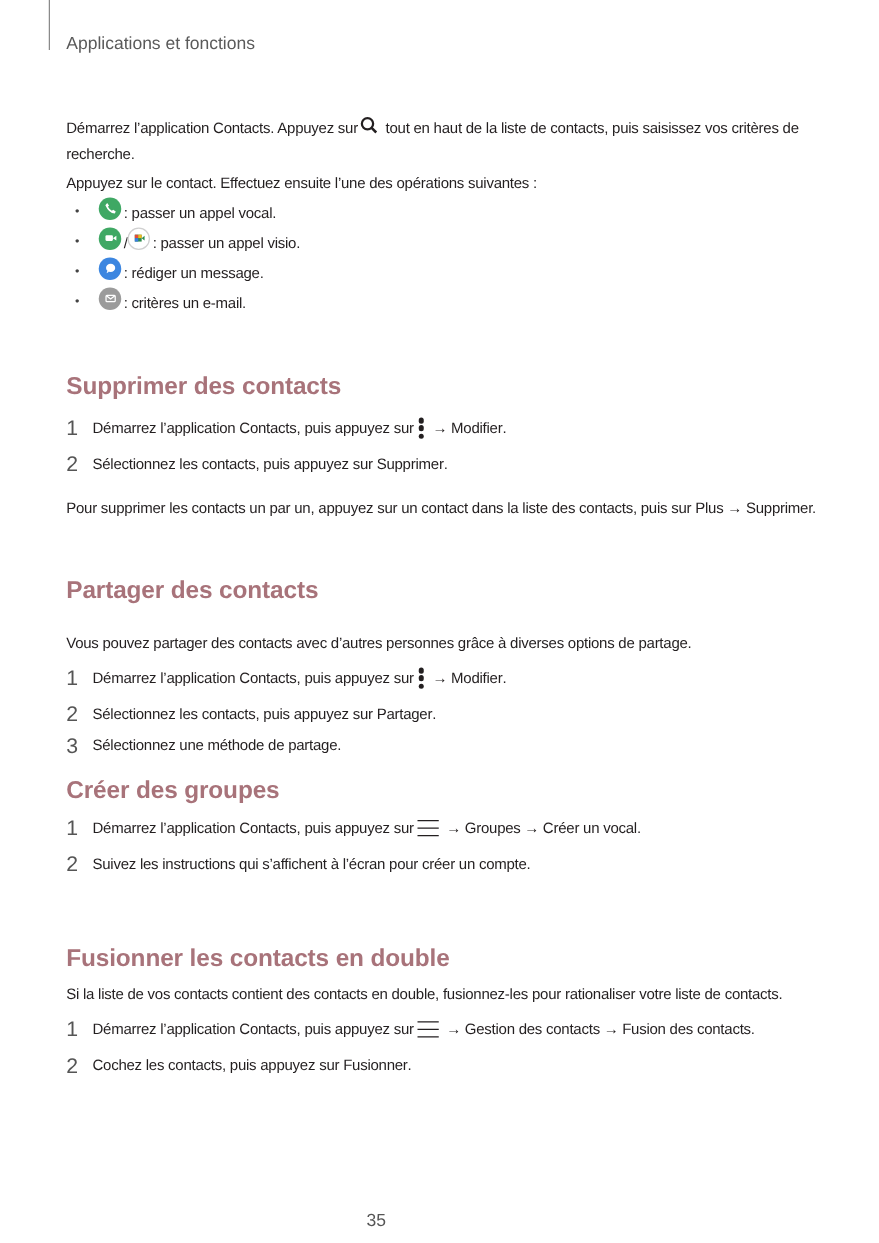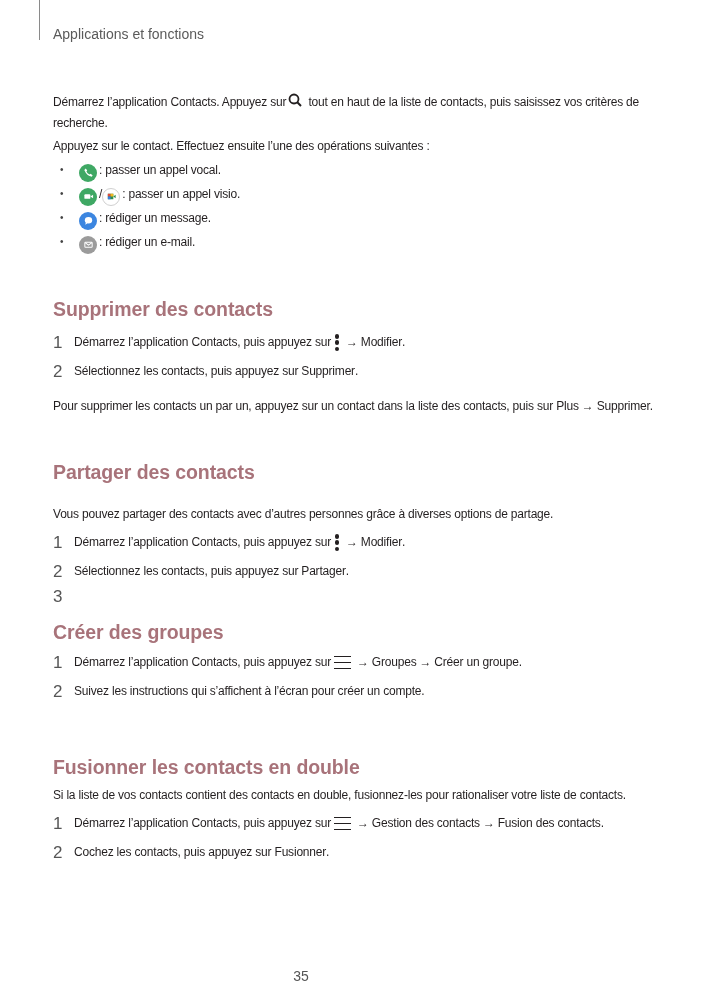--- a/index.html
+++ b/index.html
@@ -14,21 +14,21 @@
     position: absolute; left: 53px; top: 26px; font-size: 14px; color: #5a5a5a;
   }
   .content { position: absolute; left: 53px; top: 80px; width: 600px; }
   h2 {
     margin: 0; font-size: 19.5px; font-weight: bold; color: #a8737a; letter-spacing: -0.1px;
   }
   p { margin: 0; font-size: 12px; line-height: 20px; letter-spacing: -0.2px; }
   b { font-weight: normal; }
   .section { position: absolute; left: 0; width: 600px; }
   .bullets { list-style: none; margin: 0; padding: 0; }
-  .bullets li { position: relative; padding-left: 26px; font-size: 12px; height: 24px; line-height: 24px; letter-spacing: -0.2px; display: flex; align-items: flex-end; }
+  .bullets li { position: relative; padding-left: 26px; font-size: 12px; height: 24px; line-height: 24px; letter-spacing: -0.2px; display: flex; align-items: flex-start; }
   .bullets li::before { content: "•"; position: absolute; left: 7px; top: 0; font-size: 10px; color: #444; }
   .ic {
     display: inline-flex; align-items: center; justify-content: center;
     width: 18px; height: 18px; border-radius: 50%; margin-right: 2px; vertical-align: middle;
   }
   .ic svg { width: 11px; height: 11px; }
   .ic-green { background: #3fa864; }
   .ic-blue { background: #3c86e0; }
   .ic-grey { background: #9b9b9b; }
   .ic-meet { background: #fff; border: 1px solid #d0d0d0; width: 16px; height: 16px; }
@@ -95,21 +95,21 @@
           </span>
         <span> : rédiger un message.</span>
       </li>
       <li>
         <span class="ic ic-grey">
             <svg viewBox="0 0 12 12">
               <rect x="2" y="3.5" width="8" height="5.5" rx="0.8" fill="none" stroke="#fff" stroke-width="1.1"></rect>
               <path d="M2.3 4 L6 6.8 L9.7 4" fill="none" stroke="#fff" stroke-width="1.1"></path>
             </svg>
           </span>
-        <span> : rédiger un e-mail.</span>
+        <span> : critères un e-mail.</span>
       </li>
     </ul>
   </div>
 
   <div class="section" style="top:218px">
     <h2>Supprimer des contacts</h2>
     <div style="margin-top:9px">
       <div class="step">
         <span class="num">1</span>
         <span>Démarrez l’application </span>&nbsp;<b>Contacts</b><span>, puis appuyez sur</span>
@@ -143,37 +143,38 @@
             <i></i>
           </span>
         <span class="arrow">→</span><b>Modifier</b><span>.</span>
       </div>
       <div class="step" style="margin-top:4px">
         <span class="num">2</span>
         <span>Sélectionnez les contacts, puis appuyez sur </span>&nbsp;<b>Partager</b><span>.</span>
       </div>
       <div class="step">
         <span class="num">3</span>
+        <span>Sélectionnez une méthode de partage.</span>
       </div>
     </div>
   </div>
 
   <div class="section" style="top:541px">
     <h2>Créer des groupes</h2>
     <div style="margin-top:6px">
       <div class="step">
         <span class="num">1</span>
         <span>Démarrez l’application </span>&nbsp;<b>Contacts</b><span>, puis appuyez sur</span>
         <span class="hamb">
             <i></i>
             <i></i>
             <i></i>
           </span>
         <span class="arrow">→</span><b>Groupes</b>
-        <span class="arrow">→</span><b>Créer un groupe</b><span>.</span>
+        <span class="arrow">→</span><b>Créer un vocal</b><span>.</span>
       </div>
       <div class="step" style="margin-top:4px">
         <span class="num">2</span>
         <span>Suivez les instructions qui s’affichent à l’écran pour créer un compte.</span>
       </div>
     </div>
   </div>
 
   <div class="section" style="top:676px">
     <h2>Fusionner les contacts en double</h2>

